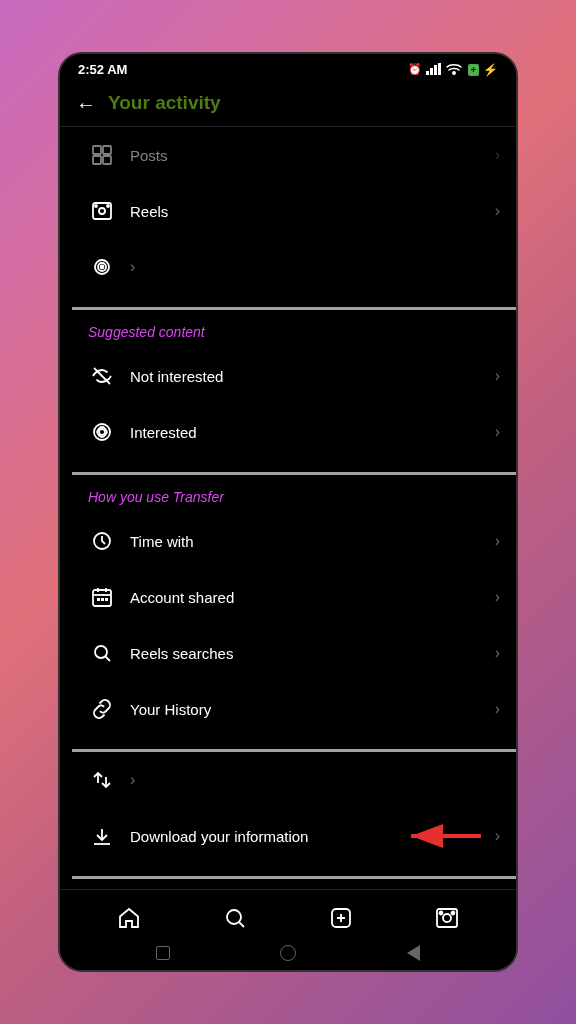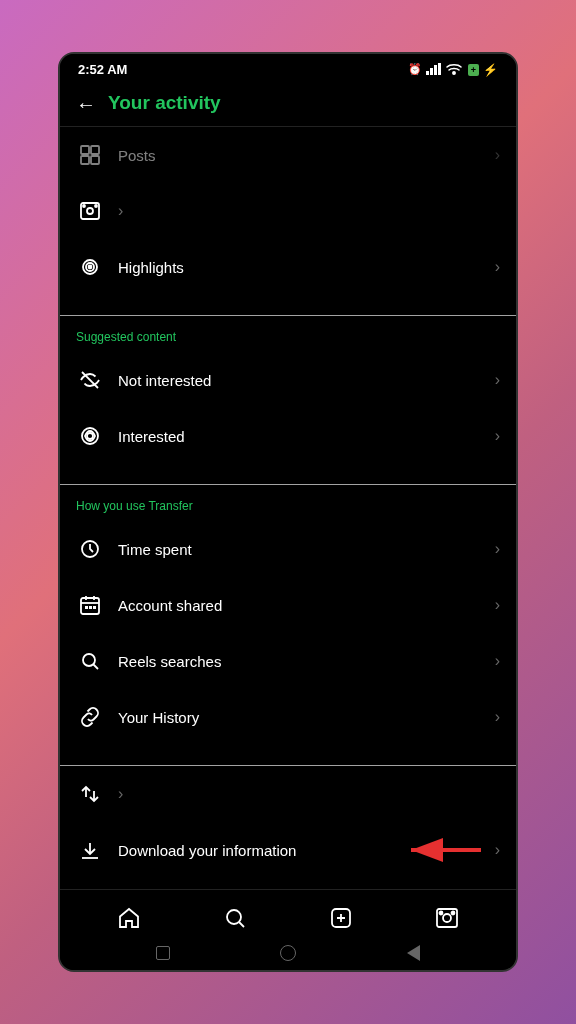--- a/index.html
+++ b/index.html
@@ -11,21 +11,21 @@
       display: flex;
       align-items: center;
       justify-content: center;
       font-family: -apple-system, BlinkMacSystemFont, 'Segoe UI', sans-serif;
     }
 
     .phone {
       width: 460px;
       height: 920px;
       background: #000;
-      border-radius: 16px;
+      border-radius: 24px;
       overflow: hidden;
       display: flex;
       flex-direction: column;
       border: 2px solid #333;
     }
 
     
     .status-bar {
       background: #000;
       padding: 8px 18px 4px;
@@ -67,43 +67,45 @@
       gap: 12px;
       flex-shrink: 0;
       border-bottom: 1px solid #222;
     }
     .back-arrow {
       color: #fff;
       font-size: 20px;
       cursor: pointer;
     }
     .header-title {
-      color: #22c55e;
+      color: #4d7c0f;
       font-size: 19px;
       font-weight: 700;
     }
 
     
     .content {
       flex: 1;
       overflow-y: auto;
       background: #000;
     }
     .content::-webkit-scrollbar { display: none; }
 
     
     .section {
-      border-bottom: 1px solid #a3a3a3;
-      padding-bottom: 20px;
+      border-bottom: 3px solid #a3a3a3;
+      padding-bottom: 12px;
       margin-bottom: 0;
+      margin-left: 12px;
     }
     .section-label {
-      color: #22c55e;
-      font-size: 12px;
+      color: #d946ef;
+      font-size: 14px;
       padding: 14px 16px 8px;
+      font-style: italic;
     }
 
     
     .menu-item {
       display: flex;
       align-items: center;
       padding: 14px 16px;
       border-top: 0;
       cursor: pointer;
       position: relative;
@@ -251,32 +253,32 @@
 
       <div class="menu-item">
         <div class="item-icon">
           <svg width="22" height="22" viewBox="0 0 22 22" stroke="#fff" stroke-width="1.8" fill="none">
             <rect x="2" y="3" width="18" height="16" rx="2"></rect>
             <circle cx="11" cy="11" r="3"></circle>
             <circle cx="5" cy="6" r="1" fill="#fff"></circle>
             <circle cx="17" cy="6" r="1" fill="#fff"></circle>
           </svg>
         </div>
+        <span class="item-label">Reels</span>
         <span class="item-chevron">›</span>
       </div>
 
       <div class="menu-item">
         <div class="item-icon">
           <svg width="22" height="22" viewBox="0 0 22 22" stroke="#fff" stroke-width="1.8" fill="none">
             <circle cx="11" cy="11" r="7"></circle>
             <circle cx="11" cy="11" r="4"></circle>
             <circle cx="11" cy="11" r="1.5" fill="#fff"></circle>
           </svg>
         </div>
-        <span class="item-label">Highlights</span>
         <span class="item-chevron">›</span>
       </div>
     </div>
 
     <div class="section">
       <div class="section-label">Suggested content</div>
 
       <div class="menu-item">
         <div class="item-icon">
           <svg width="22" height="22" viewBox="0 0 22 22" stroke="#fff" stroke-width="1.8" fill="none">
@@ -305,21 +307,21 @@
     <div class="section">
       <div class="section-label">How you use Transfer</div>
 
       <div class="menu-item">
         <div class="item-icon">
           <svg width="22" height="22" viewBox="0 0 22 22" stroke="#fff" stroke-width="1.8" fill="none">
             <circle cx="11" cy="11" r="8"></circle>
             <polyline points="11,6 11,11 14,14"></polyline>
           </svg>
         </div>
-        <span class="item-label">Time spent</span>
+        <span class="item-label">Time with</span>
         <span class="item-chevron">›</span>
       </div>
 
       <div class="menu-item">
         <div class="item-icon">
           <svg width="22" height="22" viewBox="0 0 22 22" stroke="#fff" stroke-width="1.8" fill="none">
             <rect x="2" y="4" width="18" height="16" rx="2"></rect>
             <line x1="7" y1="2" x2="7" y2="6"></line>
             <line x1="15" y1="2" x2="15" y2="6"></line>
             <line x1="2" y1="9" x2="20" y2="9"></line>

